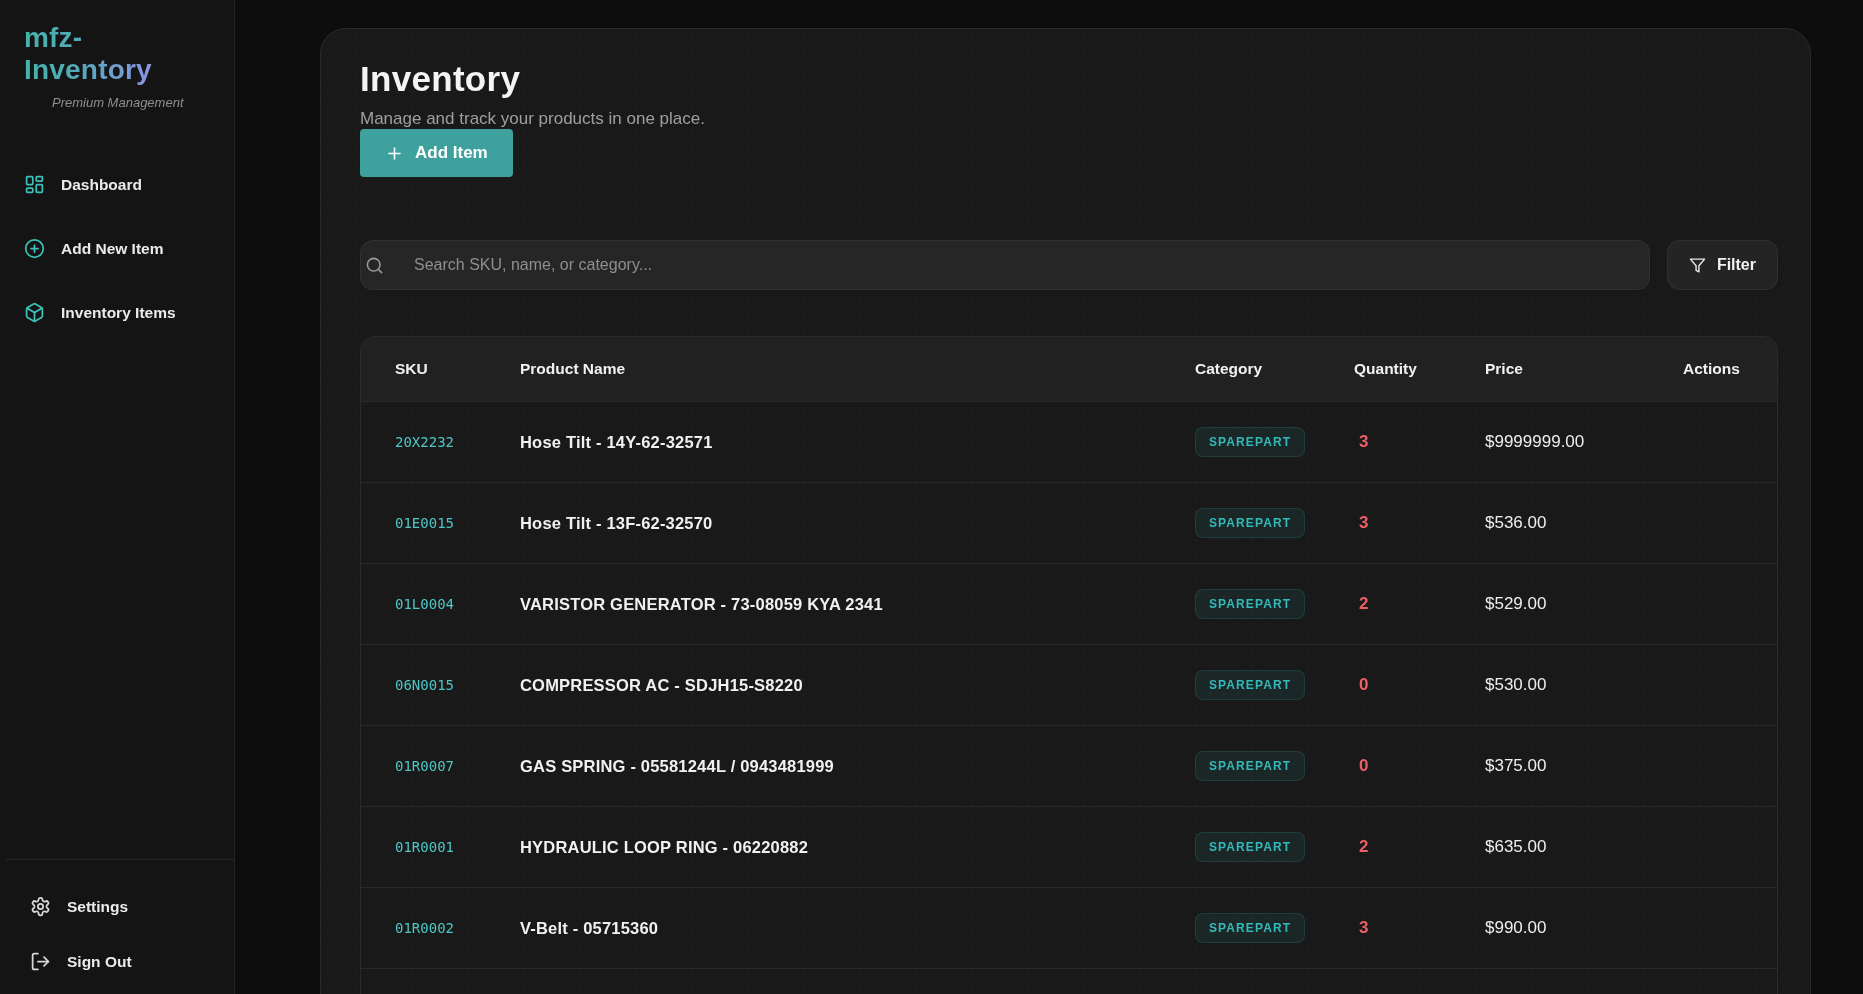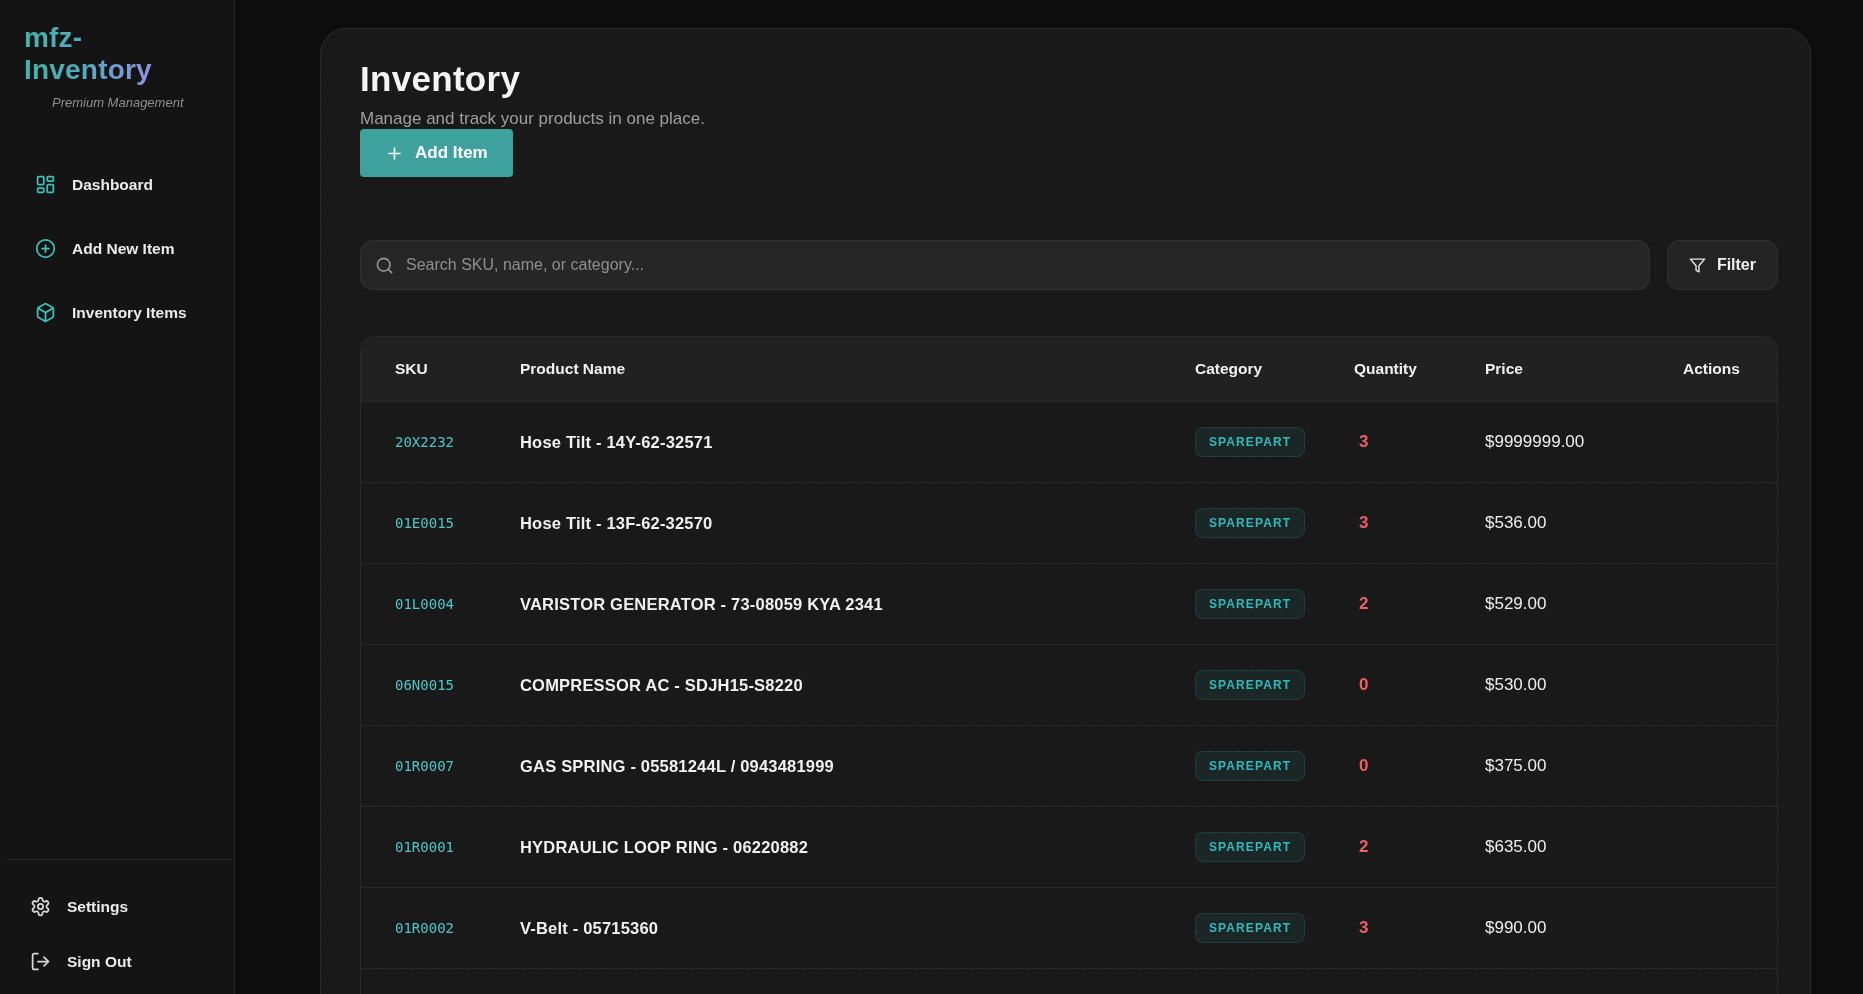--- a/index.html
+++ b/index.html
@@ -8,21 +8,21 @@
   .app { display:flex; width:1863px; height:994px; }
 
   
   .sidebar { position:relative; width:235px; height:100%; background:#141414;
     border-right:1px solid #242424; flex-shrink:0; }
   .brand { padding:22px 24px 0 24px; }
   .brand h1 { font-size:28px; font-weight:bold; letter-spacing:.2px;
     background:linear-gradient(90deg,#43b4a9 0%, #55a9bb 30%, #8e92e3 70%);
     -webkit-background-clip:text; background-clip:text; color:transparent; }
   .brand p { margin-top:9px; font-size:13px; font-style:italic; color:#8f8f8f;margin-left:28px; }
-  .nav { margin-top:52px;padding-left:11px; }
+  .nav { margin-top:52px; }
   .nav-item { display:flex; align-items:center; gap:16px; padding:12px 24px;
     margin-bottom:19px; cursor:pointer; }
   .nav-item svg { width:21px; height:21px; stroke:#3cc0b7; flex-shrink:0; }
   .nav-item span.lbl { font-size:15.5px; font-weight:600; color:#ebebeb; }
   .side-footer { position:absolute; left:6px; right:0; bottom:0;
     border-top:1px solid rgba(255,255,255,.09); padding:24px 0 0 0; }
   .side-footer .nav-item { margin-bottom:10px; }
   .side-footer .nav-item svg { stroke:#d8d8d8; }
 
   
@@ -35,23 +35,23 @@
 
   .card-header { display:flex; justify-content:space-between; align-items:flex-start;flex-direction:column; }
   .page-title { font-size:35px; font-weight:bold; color:#f4f4f4; letter-spacing:.3px; }
   .page-sub { margin-top:10px; font-size:17px; color:#9f9f9f; }
   .add-btn { display:flex; align-items:center; gap:11px; 
     height:48px; padding:0 25px; background:#3fa19d; border:none; border-radius:4px;
     color:#fff; font-family:inherit; font-size:17px; font-weight:700; cursor:pointer; }
   .add-btn svg { width:19px; height:19px; stroke:#ffffff; }
 
   .toolbar { display:flex; gap:17px; margin-top:63px; }
-  .search-box { flex:1; display:flex; align-items:center; gap:12px; height:50px;
+  .search-box { flex:1; display:flex; align-items:center; gap:30px; height:50px;
     background:#262626; border:1px solid rgba(255,255,255,.05); border-radius:13px;
-    padding:0 14px; }
+    padding:0 4px; }
   .search-box svg { width:19px; height:19px; stroke:#9a9a9a; flex-shrink:0; }
   .search-box input { flex:1; background:transparent; border:none; outline:none;
     color:#e8e8e8; font-family:inherit; font-size:16px; }
   .search-box input::placeholder { color:#8f8f8f; }
   .filter-btn { display:flex; align-items:center; gap:11px; height:50px; padding:0 21px;
     background:#242424; border:1px solid rgba(255,255,255,.06); border-radius:13px;
     color:#f0f0f0; font-family:inherit; font-size:16px; font-weight:600; cursor:pointer; }
   .filter-btn svg { width:17px; height:17px; stroke:#e8e8e8; }
 
   

